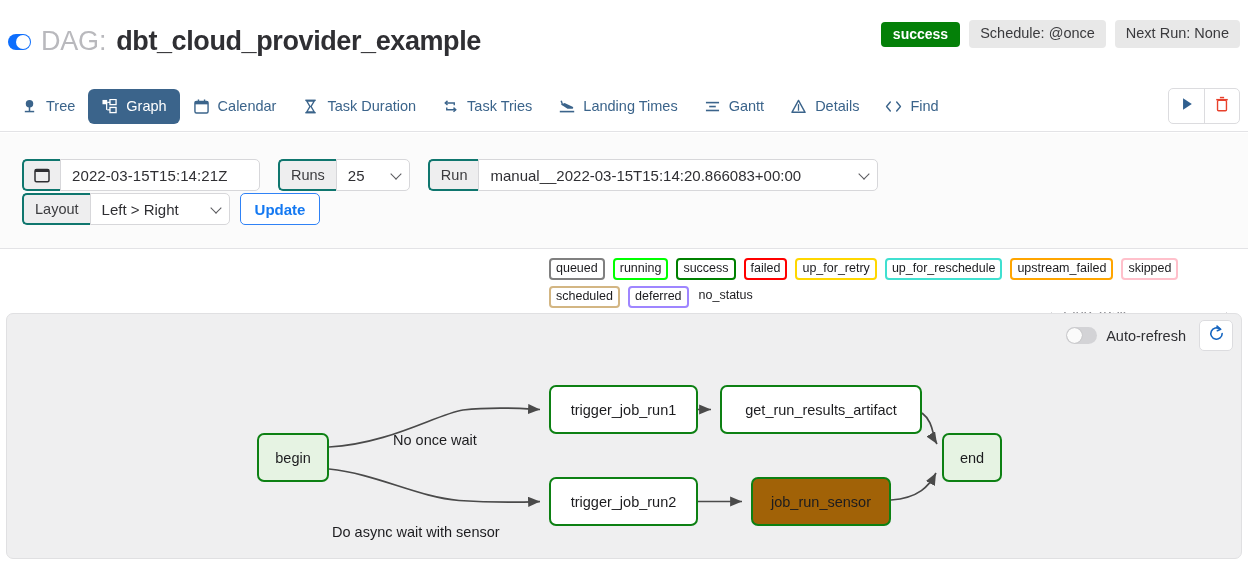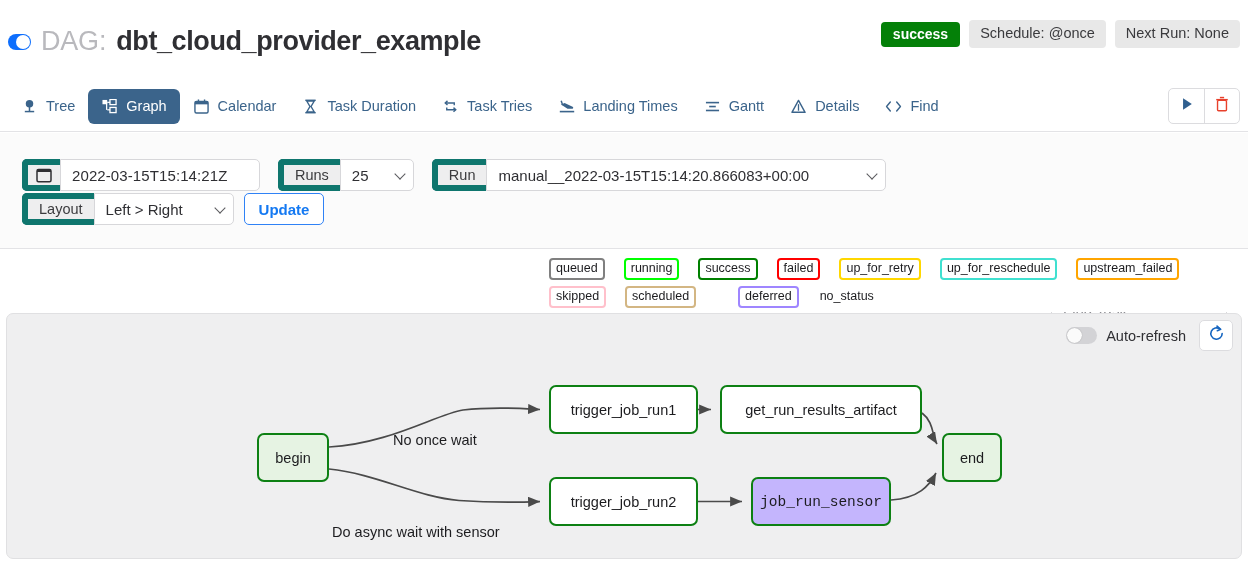--- a/index.html
+++ b/index.html
@@ -67,21 +67,21 @@
   
   .filterbar {
     position: absolute; left: 0; top: 133px; width: 1248px; height: 116px;
     background: #fbfbfb; border-bottom: 1px solid #e3e3e6;
   }
   .fb-row1 { position: absolute; left: 22px; top: 26px; display: flex; align-items: stretch; gap: 0; }
   .fb-row2 { position: absolute; left: 22px; top: 60px; display: flex; align-items: stretch; gap: 0; }
 
   .grp { display: flex; align-items: stretch; }
   .addon {
-    background: #eeeeef; border: 6px solid #0f766e; color: #3b3b3e;
+    background: #eeeeef; border: 2px solid #0f766e; color: #3b3b3e;
     font-size: 14.5px; padding: 0 11px; display: flex; align-items: center; height: 32px;
   }
   .addon.left { border-radius: 5px 0 0 5px; border-right: none; }
   .fld {
     background: #fff; border: 1px solid #d7d7da; color: #2f2f33;
     font-size: 15px; padding: 0 11px; display: flex; align-items: center; height: 32px;
     border-radius: 0 5px 5px 0; letter-spacing: 0.1px;
   }
   .sel {
     background: #fff; border: 1px solid #d7d7da; color: #2f2f33;
@@ -108,21 +108,21 @@
     color: #8d8d92; font-size: 15px;
   }
 
   
   .legend { position: absolute; left: 0; top: 250px; width: 1248px; height: 62px; background: #fff; }
   .legend-ops { position: absolute; left: 6px; top: 8px; width: 540px; display: flex; flex-wrap: wrap; gap: 6px 10px; }
   .op-badge {
     font-size: 12.5px; color: #1c1c1f; border: 1px solid #bdbdc1;
     border-radius: 3px; padding: 1px 5px 2px; line-height: 1.25; white-space: nowrap;
   }
-  .legend-status { position: absolute; left: 549px; top: 8px; width: 700px; display: flex; flex-wrap: wrap; gap: 6px 19px; align-items: center; }
+  .legend-status { position: absolute; left: 549px; top: 8px; width: 700px; display: flex; flex-wrap: wrap; gap: 6px 8px; align-items: flex-start; }
   .st-badge {
     font-size: 12.5px; color: #1c1c1f; border: 2px solid #999;
     border-radius: 4px; padding: 0px 5px 1px; line-height: 1.35; white-space: nowrap; background: #fff;
   }
   .st-plain { font-size: 12.5px; color: #1c1c1f; line-height: 1.35; padding: 1px 2px 2px; }
 
   
   .graph-panel {
     position: absolute; left: 6px; top: 313px; width: 1236px; height: 246px;
     background: #efeff0; border: 1px solid #e0e0e2; border-radius: 7px; overflow: hidden;
@@ -140,21 +140,21 @@
     display: flex; align-items: center; justify-content: center; cursor: pointer;
   }
   .gsvg { position: absolute; left: 0; top: 0; }
 
   .node-box {
     position: absolute; border: 2.5px solid #0d8013; border-radius: 7px;
     display: flex; align-items: center; justify-content: center;
     font-size: 14.5px; color: #1c1c1f; background: #ffffff; cursor: pointer;
   }
   .node-box.fill-green { background: #e6f3e3; }
-  .node-box.fill-blue  { background: #c4b5fd; font-family: Liberation Mono, monospace; }
+  .node-box.fill-blue  { background: #a16207; }
   .edge-label {
     position: absolute; font-size: 14.5px; color: #1c1c1f; white-space: nowrap;
   }
 </style>
 </head>
 <body>
 
 <div class="page">
 
   <div class="header">
@@ -341,21 +341,21 @@
     <div class="legend-status" id="st-legend">
         <span class="st-badge" style="border-color: rgb(128, 128, 128);">queued</span>
         <span class="st-badge" style="border-color: rgb(0, 255, 0);">running</span>
         <span class="st-badge" style="border-color: rgb(0, 128, 0);">success</span>
         <span class="st-badge" style="border-color: rgb(255, 0, 0);">failed</span>
         <span class="st-badge" style="border-color: rgb(255, 215, 0);">up_for_retry</span>
         <span class="st-badge" style="border-color: rgb(64, 224, 208);">up_for_reschedule</span>
         <span class="st-badge" style="border-color: rgb(255, 165, 0);">upstream_failed</span>
         <span class="st-badge" style="border-color: rgb(255, 192, 203);">skipped</span>
         <span class="st-badge" style="border-color: rgb(211, 182, 131);">scheduled</span>
-        <span class="st-badge" style="border-color: rgb(159, 134, 255); margin-left: 23px;">deferred</span>
+        <span class="st-badge" style="border-color: rgb(159, 134, 255);">deferred</span>
         <span class="st-plain">no_status</span>
       </div>
   </div>
 
   <div class="graph-panel">
 
     <div class="autorefresh">
       <div class="ar-toggle"></div>
       <span class="ar-label">Auto-refresh</span>
     </div>

